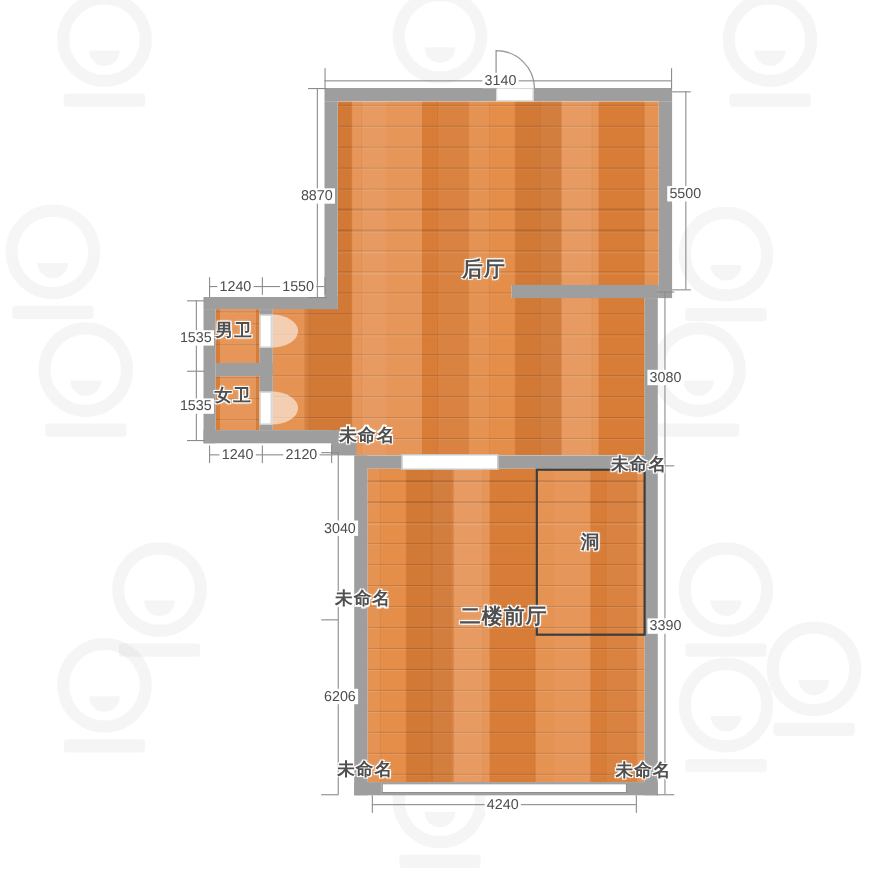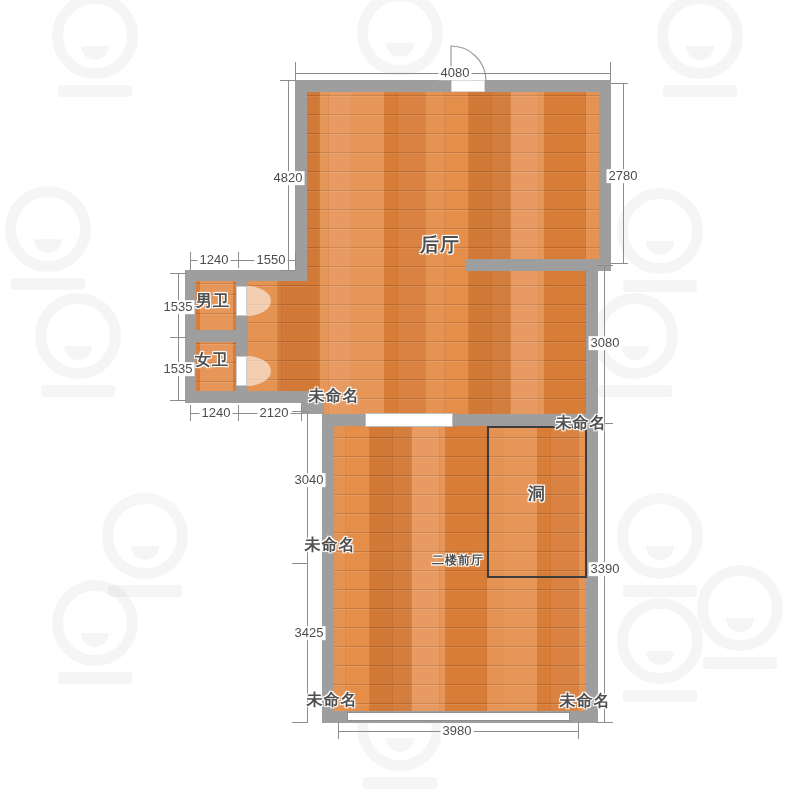--- a/index.html
+++ b/index.html
@@ -235,33 +235,33 @@
   <div class="dline" style="left:578px;top:723px;width:1px;height:16px;"></div>
 
   <div id="labels-layer">
       <span class="room-label" style="left: 440px; top: 245px; font-size: 19px;">后厅</span>
       <span class="room-label" style="left: 213px; top: 301px; font-size: 16px;">男卫</span>
       <span class="room-label" style="left: 212px; top: 360px; font-size: 16px;">女卫</span>
       <span class="room-label" style="left: 334px; top: 396px; font-size: 16px;">未命名</span>
       <span class="room-label" style="left: 581px; top: 423px; font-size: 16px;">未命名</span>
       <span class="room-label" style="left: 537px; top: 493px; font-size: 17px;">洞</span>
       <span class="room-label" style="left: 330px; top: 545px; font-size: 16px;">未命名</span>
-      <span class="room-label" style="left: 458px; top: 560px; font-size: 12px;">二楼前厅</span>
+      <span class="room-label" style="left: 458px; top: 560px; font-size: 19px;">二楼前厅</span>
       <span class="room-label" style="left: 332px; top: 700px; font-size: 16px;">未命名</span>
       <span class="room-label" style="left: 585px; top: 701px; font-size: 16px;">未命名</span>
     </div>
   <div id="dims-layer">
-      <span class="dim-label" style="left: 455px; top: 73px;">4080</span>
-      <span class="dim-label" style="left: 288px; top: 178px;">4820</span>
-      <span class="dim-label" style="left: 623px; top: 176px;">2780</span>
+      <span class="dim-label" style="left: 455px; top: 73px;">3140</span>
+      <span class="dim-label" style="left: 288px; top: 178px;">8870</span>
+      <span class="dim-label" style="left: 623px; top: 176px;">5500</span>
       <span class="dim-label" style="left: 214px; top: 260px;">1240</span>
       <span class="dim-label" style="left: 271px; top: 260px;">1550</span>
       <span class="dim-label" style="left: 178px; top: 307px;">1535</span>
       <span class="dim-label" style="left: 178px; top: 369px;">1535</span>
       <span class="dim-label" style="left: 216px; top: 413px;">1240</span>
       <span class="dim-label" style="left: 274px; top: 413px;">2120</span>
       <span class="dim-label" style="left: 605px; top: 343px;">3080</span>
       <span class="dim-label" style="left: 309px; top: 480px;">3040</span>
       <span class="dim-label" style="left: 605px; top: 569px;">3390</span>
-      <span class="dim-label" style="left: 309px; top: 633px;">3425</span>
-      <span class="dim-label" style="left: 457px; top: 731px;">3980</span>
+      <span class="dim-label" style="left: 309px; top: 633px;">6206</span>
+      <span class="dim-label" style="left: 457px; top: 731px;">4240</span>
     </div>
 </div>
 
 </body></html>

